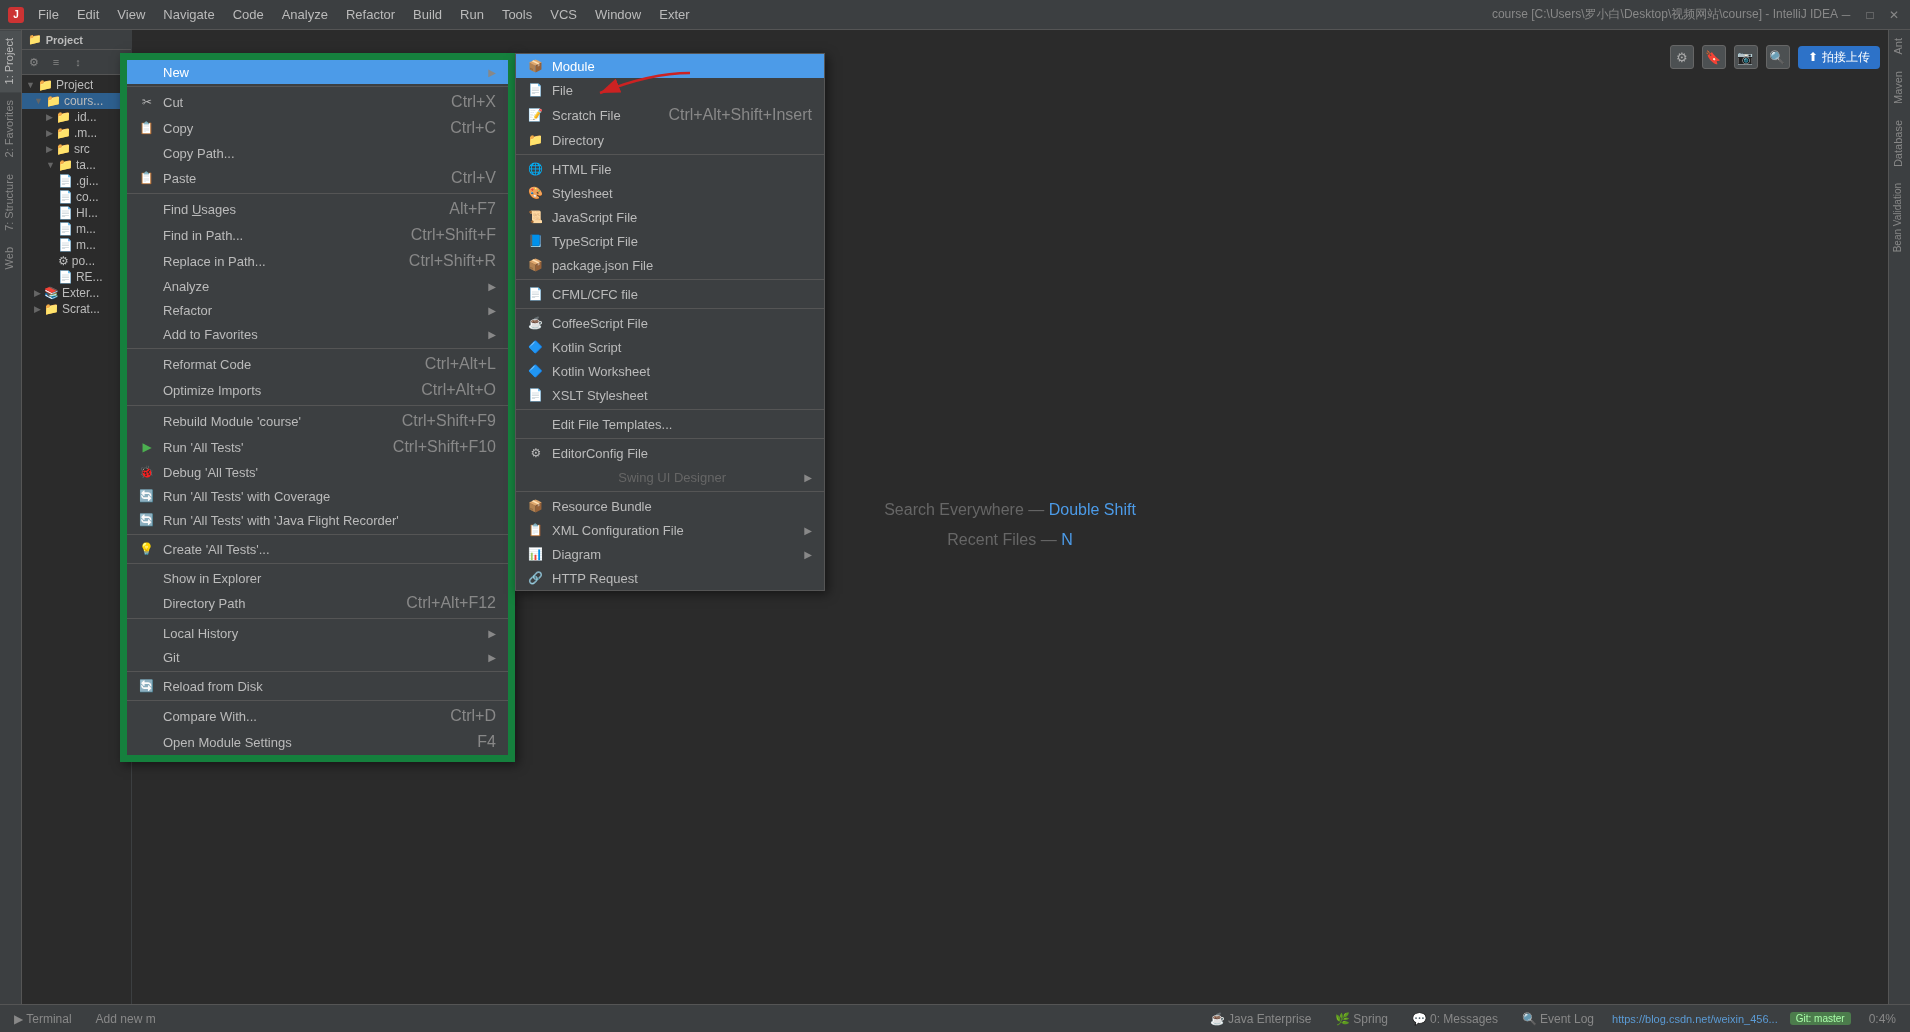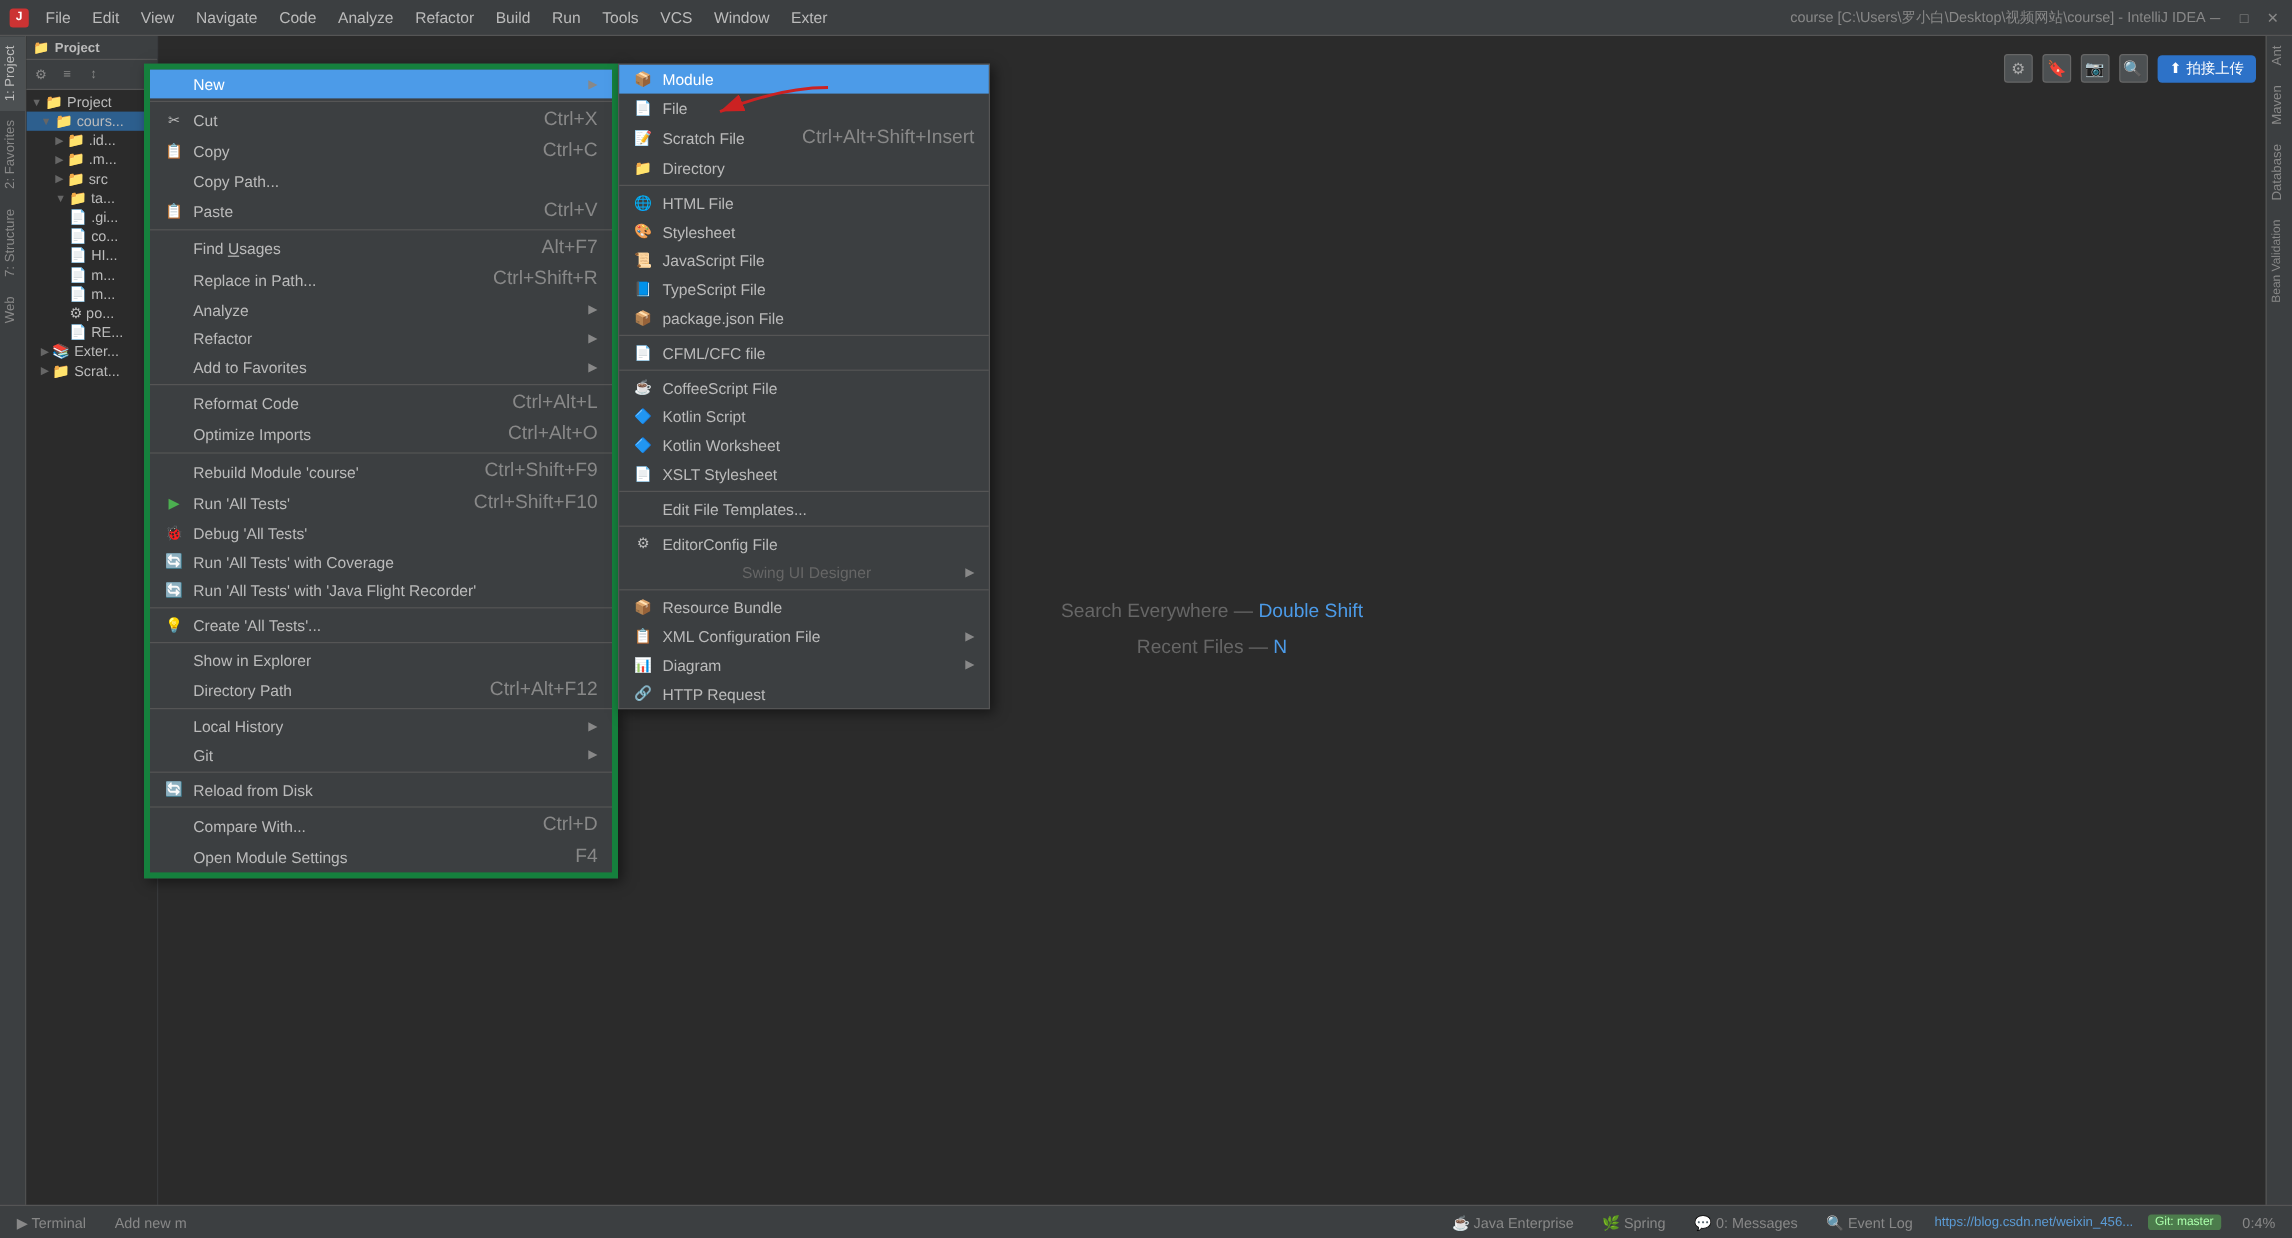--- a/index.html
+++ b/index.html
@@ -135,21 +135,21 @@
     .indent2 { padding-left: 24px; }
     .indent3 { padding-left: 36px; }
 
     
     .context-menu {
       position: absolute;
       top: 53px;
       left: 120px;
       width: 395px;
       background: #3c3f41;
-      border: 5px solid #15803d;
+      border: 7px solid #15803d;
       box-shadow: 3px 3px 10px rgba(0,0,0,0.5);
       z-index: 100;
     }
     .ctx-item {
       display: flex;
       align-items: center;
       padding: 4px 12px;
       cursor: pointer;
       font-size: 13px;
       color: #bbbbbb;
@@ -464,20 +464,25 @@
     <span class="ctx-shortcut">Ctrl+V</span>
   </div>
   <div class="ctx-separator"></div>
   <div class="ctx-item">
     <span class="ctx-icon"></span>
     <span class="ctx-label">Find <span class="underline">U</span>sages</span>
     <span class="ctx-shortcut">Alt+F7</span>
   </div>
   <div class="ctx-item">
     <span class="ctx-icon"></span>
+    <span class="ctx-label">Find in Path...</span>
+    <span class="ctx-shortcut">Ctrl+Shift+F</span>
+  </div>
+  <div class="ctx-item">
+    <span class="ctx-icon"></span>
     <span class="ctx-label">Replace in Path...</span>
     <span class="ctx-shortcut">Ctrl+Shift+R</span>
   </div>
   <div class="ctx-item">
     <span class="ctx-icon"></span>
     <span class="ctx-label">Analyze</span>
     <span class="ctx-arrow">▶</span>
   </div>
   <div class="ctx-item">
     <span class="ctx-icon"></span>

